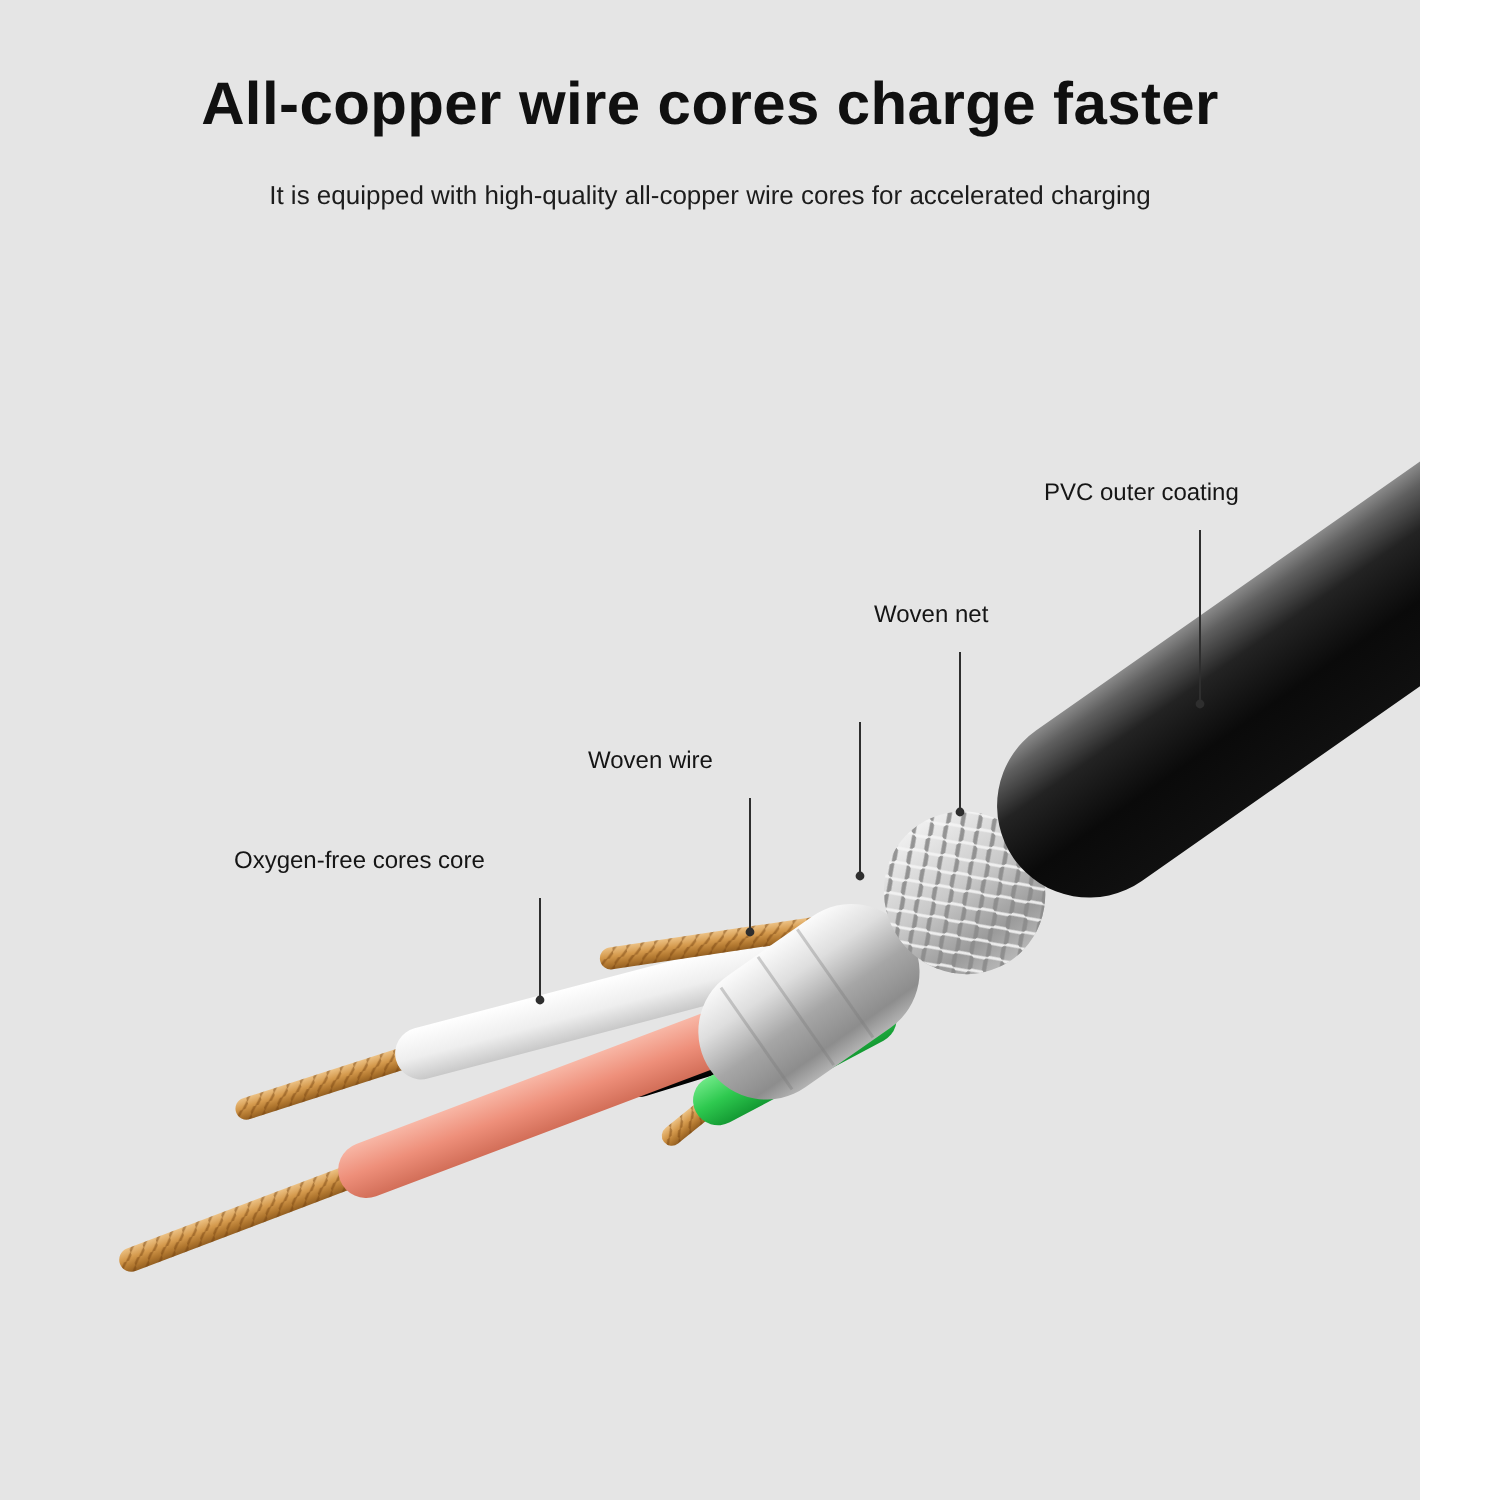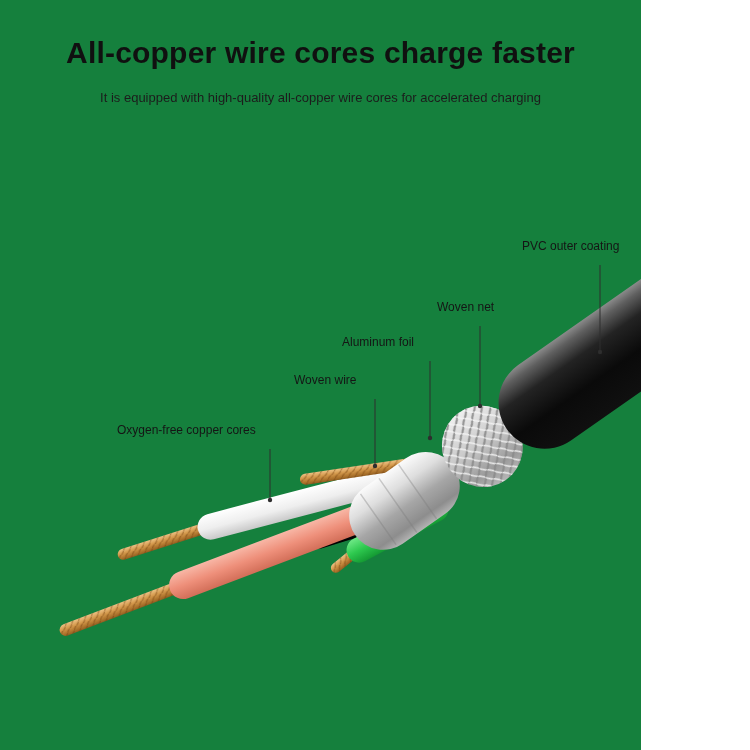--- a/index.html
+++ b/index.html
@@ -1,20 +1,20 @@
 <!DOCTYPE html>
 <html><head>
 <meta charset="utf-8">
 <style>
   html, body { margin: 0; padding: 0; background: #ffffff; }
   .canvas {
     position: relative;
-    width: 641px;
+    width: 710px;
     height: 750px;
-    background: #15803d;
+    background: #e5e5e5;
     overflow: hidden;
     font-family: "Liberation Sans", sans-serif;
     color: #111;
   }
   .art {
     position: absolute;
     left: 0; top: 0;
   }
   .title {
     position: absolute;
@@ -159,17 +159,16 @@
       <line x1="270" y1="449" x2="270" y2="500"></line>
       <circle cx="270" cy="500" r="2.2" fill="#2e2e2e" stroke="none"></circle>
     </g>
   </svg>
 
   <div class="title">All-copper wire cores charge faster</div>
   <div class="subtitle">It is equipped with high-quality all-copper wire cores for accelerated charging</div>
 
   <div class="callout callout-pvc">PVC outer coating</div>
   <div class="callout callout-woven">Woven net</div>
-  <div class="callout callout-foil">Aluminum foil</div>
   <div class="callout callout-ground">Woven wire</div>
-  <div class="callout callout-core">Oxygen-free copper cores</div>
+  <div class="callout callout-core">Oxygen-free cores core</div>
 
 </div>
 
 </body></html>

